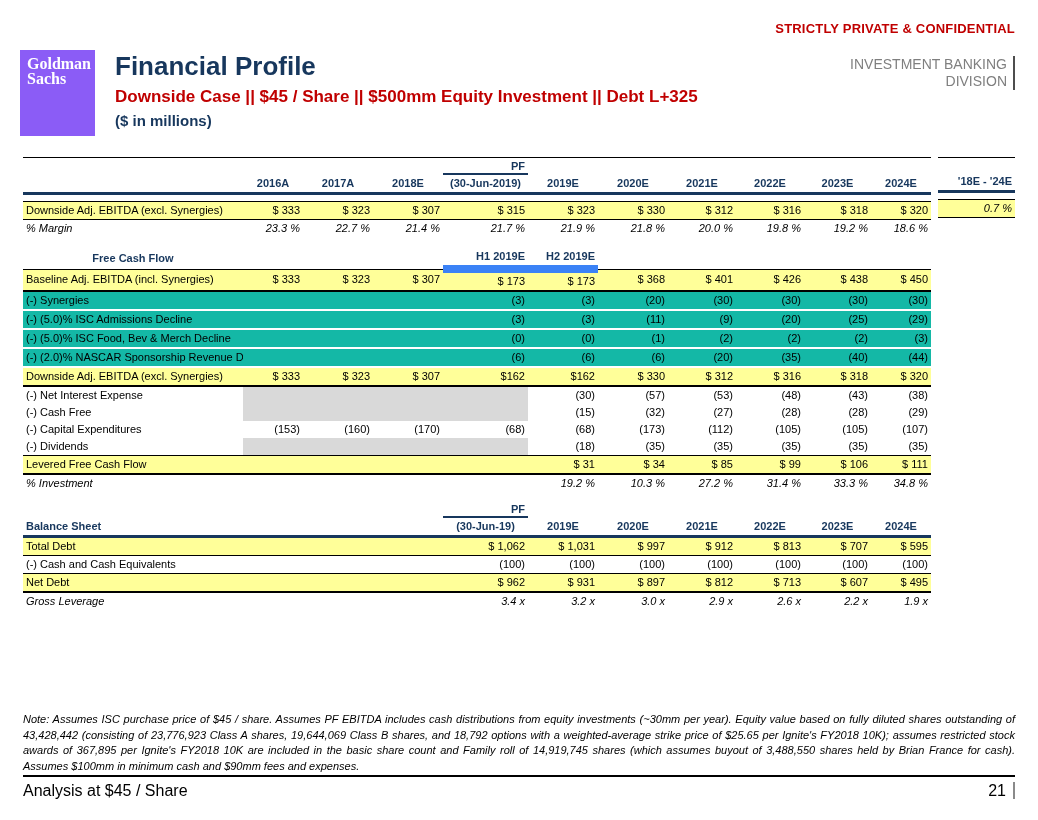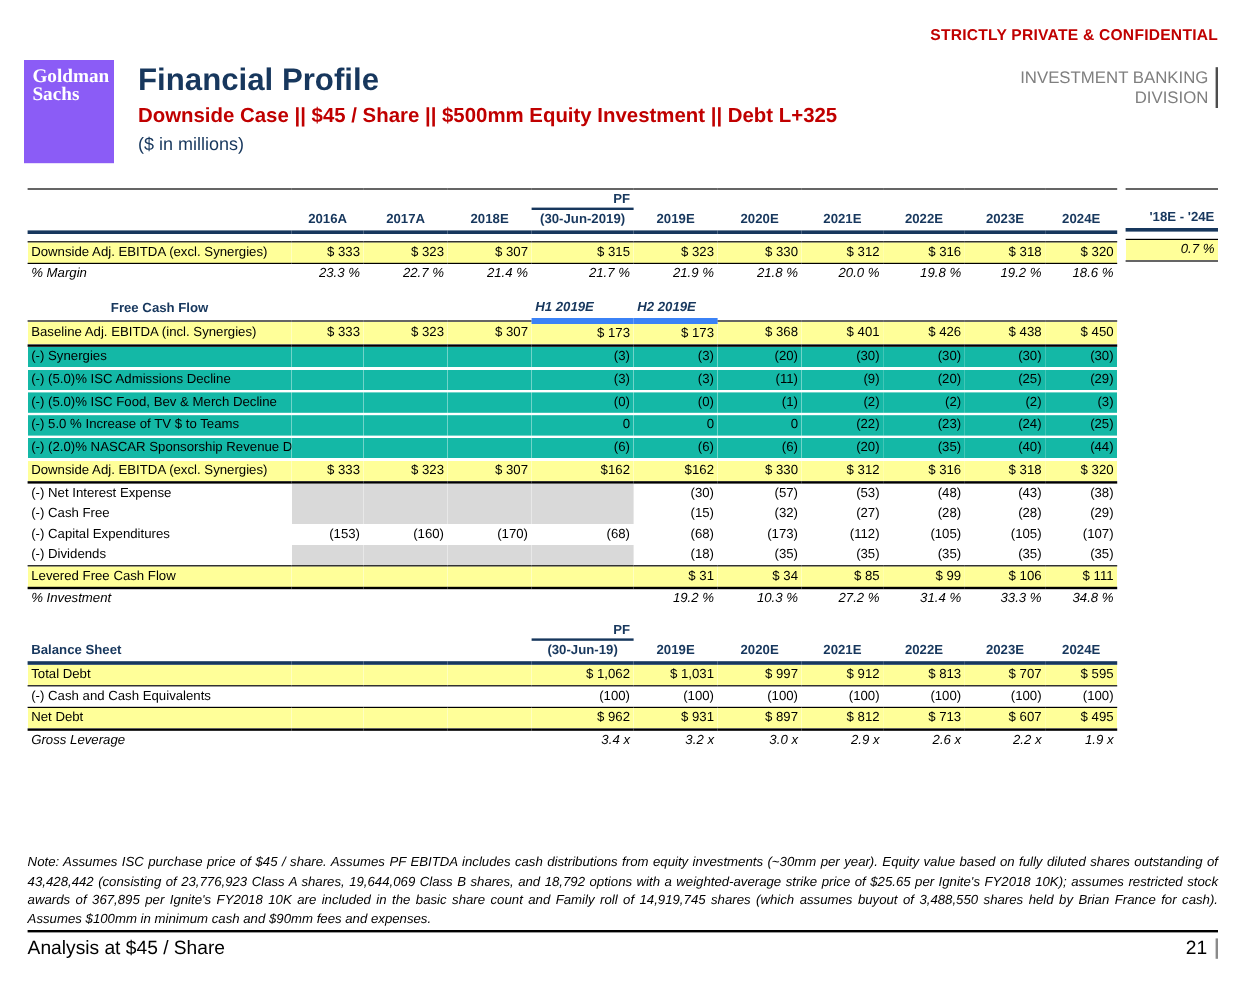--- a/index.html
+++ b/index.html
@@ -8,36 +8,36 @@
     background:#ffffff;font-family:"Liberation Sans",sans-serif;color:#000;
   }
   
   .confidential{position:absolute;top:21px;right:23px;font-size:13px;font-weight:bold;color:#C00000;letter-spacing:.2px;}
   .logo{position:absolute;left:20px;top:50px;width:75px;height:86px;background:#8b5cf6;
         color:#fff;font-family:"Liberation Serif",serif;font-weight:bold;font-size:16px;
         line-height:15px;padding:6px 0 0 7px;box-sizing:border-box;}
   .titles{position:absolute;left:115px;top:52px;width:700px;}
   .title{color:#17375D;font-size:26px;font-weight:bold;line-height:28px;}
   .subtitle{color:#C00000;font-size:17px;font-weight:bold;line-height:20px;margin-top:7px;}
-  .units{color:#17375D;font-size:15px;font-weight:normal;margin-top:5px;}
+  .units{color:#17375D;font-size:15px;font-weight:bold;margin-top:5px;}
   .division{position:absolute;right:23px;top:56px;text-align:right;color:#7F7F7F;
             font-size:14px;line-height:17px;border-right:2px solid #4d4d4d;padding-right:6px;}
   
   .tables{position:absolute;left:23px;top:157px;width:992px;display:flex;align-items:flex-start;}
   .main-col{width:908px;}
   .cagr-col{width:77px;margin-left:7px;}
   table.grid{border-collapse:collapse;table-layout:fixed;font-size:11px;width:908px;border-top:1px solid #000;}
   table.cagr{width:77px;}
   table.grid td{height:15px;line-height:13px;padding:1px 3px;white-space:nowrap;overflow:hidden;}
   tr.pf td{height:13px;line-height:12px;text-align:right;}
   .pfcell{color:#17375D;font-weight:bold;text-align:center;border-bottom:2px solid #17375D;}
   .year{color:#17375D;font-weight:bold;text-align:center;border-bottom:3px solid #17375D;padding-right:4px;}
   .yearline{border-bottom:3px solid #17375D;}
   .sect{color:#17375D;font-weight:bold;text-align:center;}
-  .hblue{color:#17375D;font-weight:bold;text-align:left;border-bottom:5px solid #3b82f6;font-style:italic;}
+  .hblue{color:#17375D;font-weight:bold;text-align:right;border-bottom:8px solid #3b82f6;}
   .cagr-head{text-align:right;padding-right:6px;}
   .lbl{text-align:left;}
   .val{text-align:right;padding-right:6px;}
   .r-yellow td{background:#FFFF99;}
   .r-pink td{background:#14b8a6;border-bottom:2px solid #fff;}
   .r-italic td{font-style:italic;}
   .ital{font-style:italic;}
   td.gray{background:#D9D9D9;}
   .t-thin td{border-top:1px solid #000;}
   .t-thick td{border-top:2px solid #000;}
@@ -228,33 +228,20 @@
             <td class="val"></td>
             <td class="val">(0)</td>
             <td class="val">(0)</td>
             <td class="val">(1)</td>
             <td class="val">(2)</td>
             <td class="val">(2)</td>
             <td class="val">(2)</td>
             <td class="val">(3)</td>
           </tr>
           <tr class="r-pink">
-            <td class="lbl">(-) 5.0 % Increase of TV $ to Teams</td>
-            <td class="val"></td>
-            <td class="val"></td>
-            <td class="val"></td>
-            <td class="val">0</td>
-            <td class="val">0</td>
-            <td class="val">0</td>
-            <td class="val">(22)</td>
-            <td class="val">(23)</td>
-            <td class="val">(24)</td>
-            <td class="val">(25)</td>
-          </tr>
-          <tr class="r-pink">
             <td class="lbl">(-) (2.0)% NASCAR Sponsorship Revenue Decline</td>
             <td class="val"></td>
             <td class="val"></td>
             <td class="val"></td>
             <td class="val">(6)</td>
             <td class="val">(6)</td>
             <td class="val">(6)</td>
             <td class="val">(20)</td>
             <td class="val">(35)</td>
             <td class="val">(40)</td>

